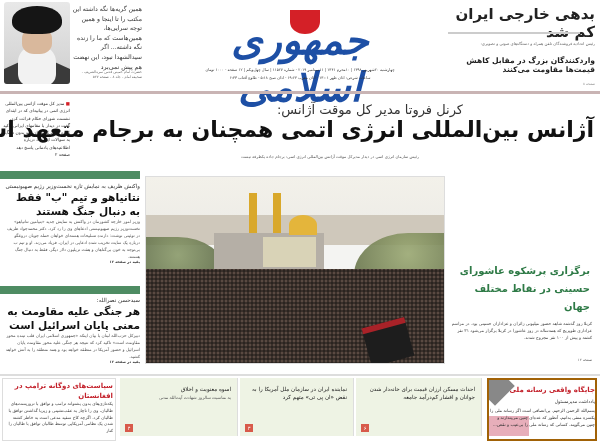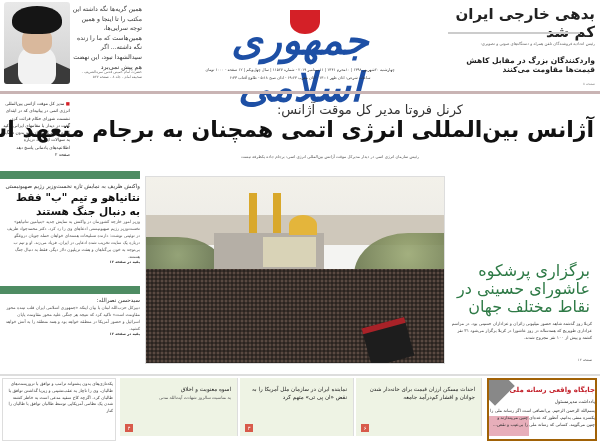--- a/index.html
+++ b/index.html
@@ -42,21 +42,21 @@
   .dome { position:absolute; left: 143px; top: 38px; width: 28px; height: 20px; background: #e4b53b; border-radius: 50% 50% 0 0; }
   .minaret1 { position:absolute; left: 103px; top: 16px; width: 8px; height: 40px; background: #d9a82b; }
   .minaret2 { position:absolute; left: 127px; top: 16px; width: 8px; height: 40px; background: #d9a82b; }
   .trees-l { position:absolute; left:0; top: 60px; width: 80px; height: 60px; background: radial-gradient(circle at 40% 30%,#8a9a6a,#4f5b3b); border-radius: 0 60% 0 0; opacity: .9; }
   .trees-r { position:absolute; right:0; top: 56px; width: 90px; height: 70px; background: radial-gradient(circle at 60% 30%,#9aa872,#5a6640); border-radius: 60% 0 0 0; opacity: .9; }
   .crowd { position:absolute; left:0; top: 92px; width:100%; height: 100px; background:
       radial-gradient(circle, #2a2420 1px, transparent 1.4px) 0 0/4px 4px,
       radial-gradient(circle, #5a4a42 1px, transparent 1.4px) 2px 2px/4px 4px,
       #3a302b; }
   .flag { position:absolute; left: 220px; top: 145px; width: 44px; height: 40px; background: #1d1d1d; transform: rotate(-15deg); border-top: 6px solid #a82228; }
-  .green-head { left: 450px; top: 262px; width: 140px; font-size: 16px; line-height: 18px; font-weight: normal; color: #2e7a46; }
+  .green-head { left: 450px; top: 262px; width: 140px; font-size: 10px; line-height: 18px; font-weight: bold; color: #2e7a46; }
   .green-body { left: 450px; top: 320px; width: 142px; font-size: 4.3px; line-height: 7px; color: #444; }
   .green-ref { left: 450px; top: 358px; width: 142px; font-size: 3.6px; color: #555; }
   .boxes-rule { left: 0; top: 374px; width: 600px; height: 2px; background: #ddd; }
   .afghan { left: 2px; top: 378px; width: 114px; height: 63px; border: 1px solid #ddd; background: #fff; padding: 2px; }
   .afghan-head { font-size: 7px; font-weight: bold; color: #c3202a; line-height: 10px; }
   .afghan-body { font-size: 4.3px; line-height: 6.8px; color: #444; }
   .pbox { top: 378px; height: 58px; background: #eef3e4; border-right: 1px solid #ddd; padding: 8px 6px 0 4px; }
   .pbox .ptitle { font-size: 5.6px; line-height: 7.6px; color: #222; }
   .pbox .psub { font-size: 4.3px; line-height: 7px; color: #555; }
   .pbox .pnum { position:absolute; left: 5px; bottom: 4px; width: 8px; height: 8px; background: #d85a4a; color:#fff; font-size: 5px; text-align:center; line-height: 8px; }
@@ -108,20 +108,21 @@
 <div class="abs green-bar" style="top:171px"></div>
 <div class="abs col-left rtl" style="top:182px">
   <div class="l-kicker">واکنش ظریف به نمایش تازه نخست‌وزیر رژیم صهیونیستی</div>
   <div class="l-head">نتانیاهو و تیم "ب" فقط به دنبال جنگ هستند</div>
   <div class="l-body">وزیر امور خارجه کشورمان در واکنش به نمایش جدید «بنیامین نتانیاهو» نخست‌وزیر رژیم صهیونیستی ادعاهای وی را رد کرد. دکتر محمدجواد ظریف در توئیتی نوشت: دارنده تسلیحات هسته‌ای خواهان حمله جوبان دروغگو درباره یک سایت تخریب شده ادعایی در ایران، فریاد می‌زند. او و تیم ب بی‌توجه به خون بی‌گناهان و هفت تریلیون دلار دیگر، فقط به دنبال جنگ هستند.</div>
   <div class="l-ref">بقیه در صفحه ۱۲</div>
 </div>
 <div class="abs green-bar" style="top:286px"></div>
 <div class="abs col-left rtl" style="top:296px">
   <div class="l-kicker">سیدحسن نصرالله:</div>
+  <div class="l-head">هر جنگی علیه مقاومت به معنی پایان اسرائیل است</div>
   <div class="l-body">دبیرکل حزب‌الله لبنان با بیان اینکه «جمهوری اسلامی ایران قلب تپنده محور مقاومت است» تاکید کرد که نتیجه هر جنگی علیه محور مقاومت پایان اسرائیل و حضور آمریکا در منطقه خواهد بود و همه منطقه را به آتش خواهد کشید.</div>
   <div class="l-ref">بقیه در صفحه ۱۲</div>
 </div>
 
 <div class="abs photo">
   <div class="sky"></div>
   <div class="buildings"></div>
   <div class="trees-l"></div>
   <div class="trees-r"></div>
   <div class="shrine"></div>
@@ -133,20 +134,21 @@
   <div class="flag"></div>
 </div>
 
 <div class="abs green-head rtl">برگزاری پرشکوه عاشورای حسینی در نقاط مختلف جهان</div>
 <div class="abs green-body rtl">کربلا روز گذشته شاهد حضور میلیونی زائران و عزاداران حسینی بود. در مراسم عزاداری طویریج که همه‌ساله در روز عاشورا در کربلا برگزار می‌شود ۳۱ نفر کشته و بیش از ۱۰۰ نفر مجروح شدند.</div>
 <div class="abs green-ref rtl">صفحه ۱۲</div>
 
 <div class="abs boxes-rule"></div>
 
 <div class="abs afghan rtl">
+  <div class="afghan-head">سیاست‌های دوگانه ترامپ در افغانستان</div>
   <div class="afghan-body">یکه‌تازی‌های بدون پشتوانه ترامپ و توافق با تروریست‌های طالبان، وی را ناچار به عقب‌نشینی و زیرپا گذاشتن توافق با طالبان کرد. اگرچه کاخ سفید مدعی است به خاطر کشته شدن یک نظامی آمریکایی توسط طالبان توافق با طالبان را کنار</div>
 </div>
 
 <div class="abs pbox rtl" style="left:120px; width:118px;">
   <div class="ptitle">اسوه معنویت و اخلاق</div>
   <div class="psub">به مناسبت سالروز شهادت آیت‌الله مدنی</div>
   <div class="pnum">۴</div>
 </div>
 <div class="abs pbox rtl" style="left:240px; width:114px;">
   <div class="ptitle">نماینده ایران در سازمان ملل آمریکا را به نقض «ان پی تی» متهم کرد</div>

